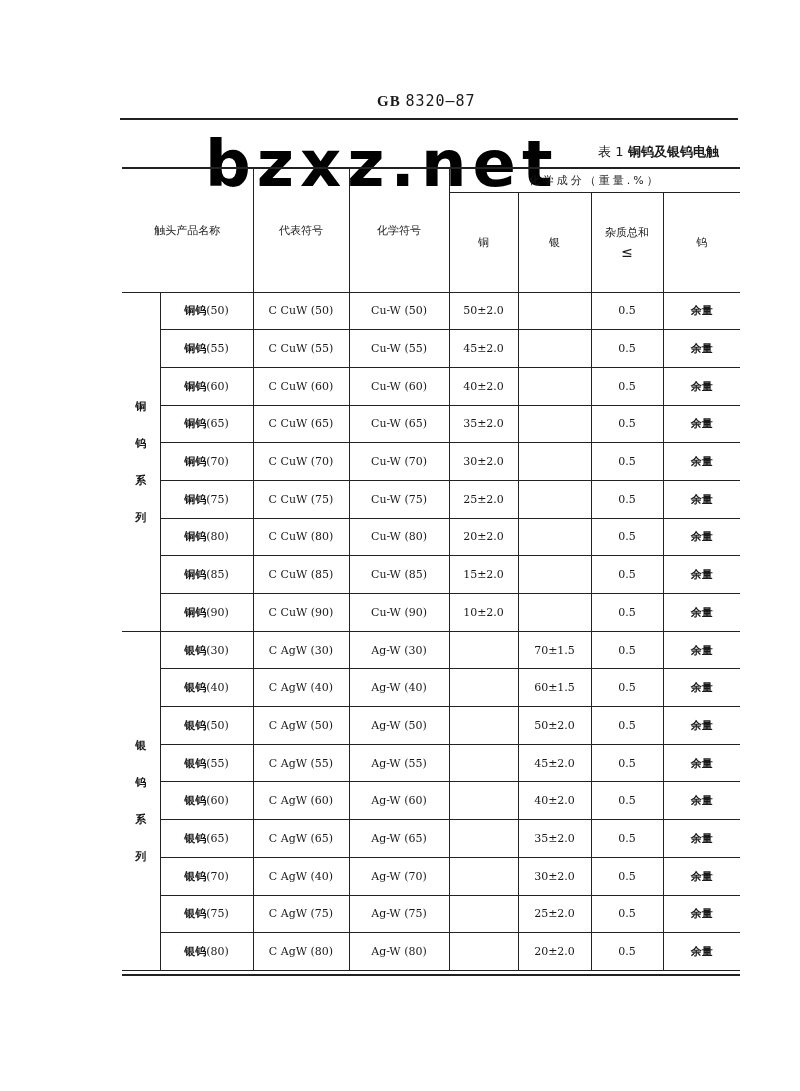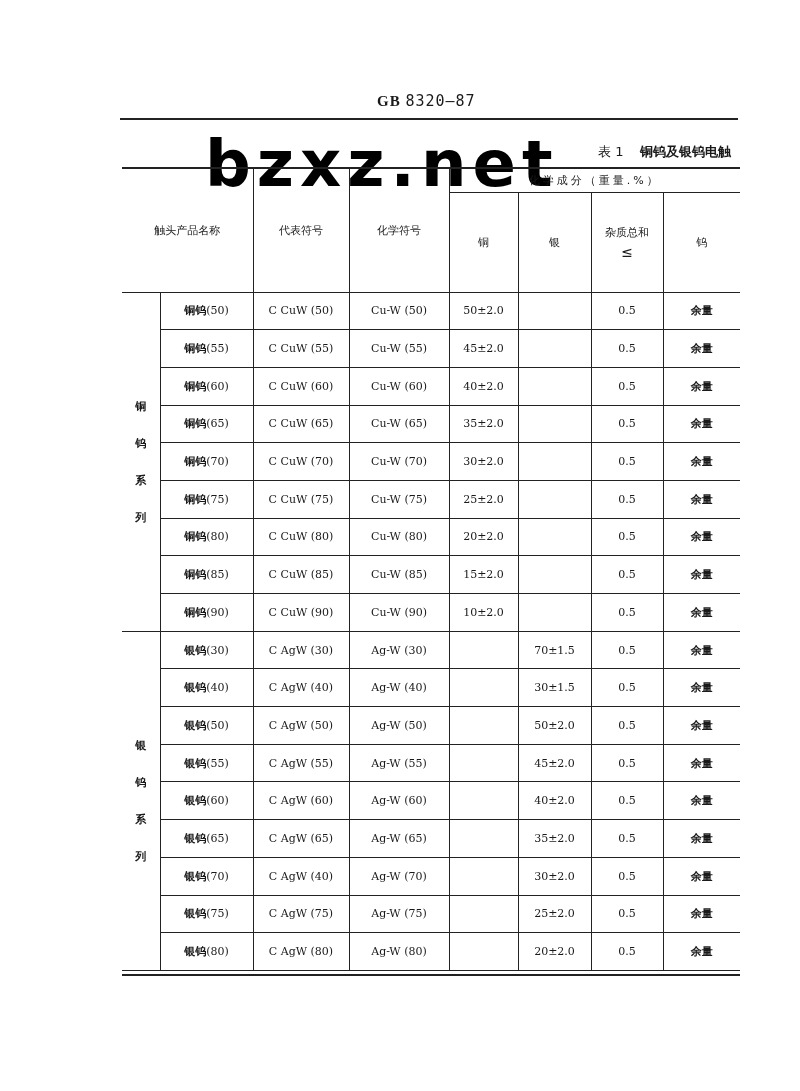--- a/index.html
+++ b/index.html
@@ -6,21 +6,21 @@
   body{width:800px;height:1091px;position:relative;overflow:hidden;
        font-family:"DejaVu Serif","Liberation Serif",serif;color:#1a1a1a;}
   .std-code{position:absolute;left:377px;top:92px;font-size:15px;font-weight:bold;letter-spacing:1px;
             font-family:"Liberation Serif","DejaVu Serif",serif;}
   .std-code .num{font-weight:normal;font-family:"DejaVu Sans Mono","Liberation Mono",monospace;font-size:15px;margin-top:48px;}
   .top-rule{position:absolute;left:120px;top:118px;width:618px;height:2px;background:#222;}
   .watermark{position:absolute;left:205px;top:132px;font-family:"DejaVu Sans","Liberation Sans",sans-serif;
              font-weight:bold;font-size:64px;color:#000000;letter-spacing:6px;line-height:1;z-index:0;}
   .table-title{position:absolute;left:598px;top:143px;font-size:13px;font-weight:bold;z-index:2;
                font-family:"DejaVu Sans","Liberation Sans",sans-serif;}
-  .table-title .no{font-weight:normal;margin-right:12px;}
+  .table-title .no{font-weight:normal;}
   table{position:absolute;left:122px;top:167px;border-collapse:collapse;z-index:1;table-layout:fixed;
         font-size:11px;}
   td,th{border:1px solid #222;text-align:center;vertical-align:middle;padding:0;font-weight:normal;
         background:transparent;}
   th{font-family:"DejaVu Sans","Liberation Sans",sans-serif;font-size:11px;}
   table tr:first-child th{border-top:2px solid #222;}
   .rowlabel{border-left:none;}
   .rowlabel .vert{display:flex;flex-direction:column;align-items:center;gap:22px;
                   font-family:"DejaVu Sans","Liberation Sans",sans-serif;font-weight:bold;font-size:11px;}
   tbody td{height:36.7px;}
@@ -179,21 +179,21 @@
         <td class="mono"></td>
         <td class="mono">70±1.5</td>
         <td class="mono">0.5</td>
         <td class="wbal right-open">余量</td>
       </tr>
       <tr>
         <td class="name"><span>银钨</span><span class="p">(40)</span></td>
         <td class="mono">C AgW (40)</td>
         <td class="mono">Ag-W (40)</td>
         <td class="mono"></td>
-        <td class="mono">30±1.5</td>
+        <td class="mono">60±1.5</td>
         <td class="mono">0.5</td>
         <td class="wbal right-open">余量</td>
       </tr>
       <tr>
         <td class="name"><span>银钨</span><span class="p">(50)</span></td>
         <td class="mono">C AgW (50)</td>
         <td class="mono">Ag-W (50)</td>
         <td class="mono"></td>
         <td class="mono">50±2.0</td>
         <td class="mono">0.5</td>

